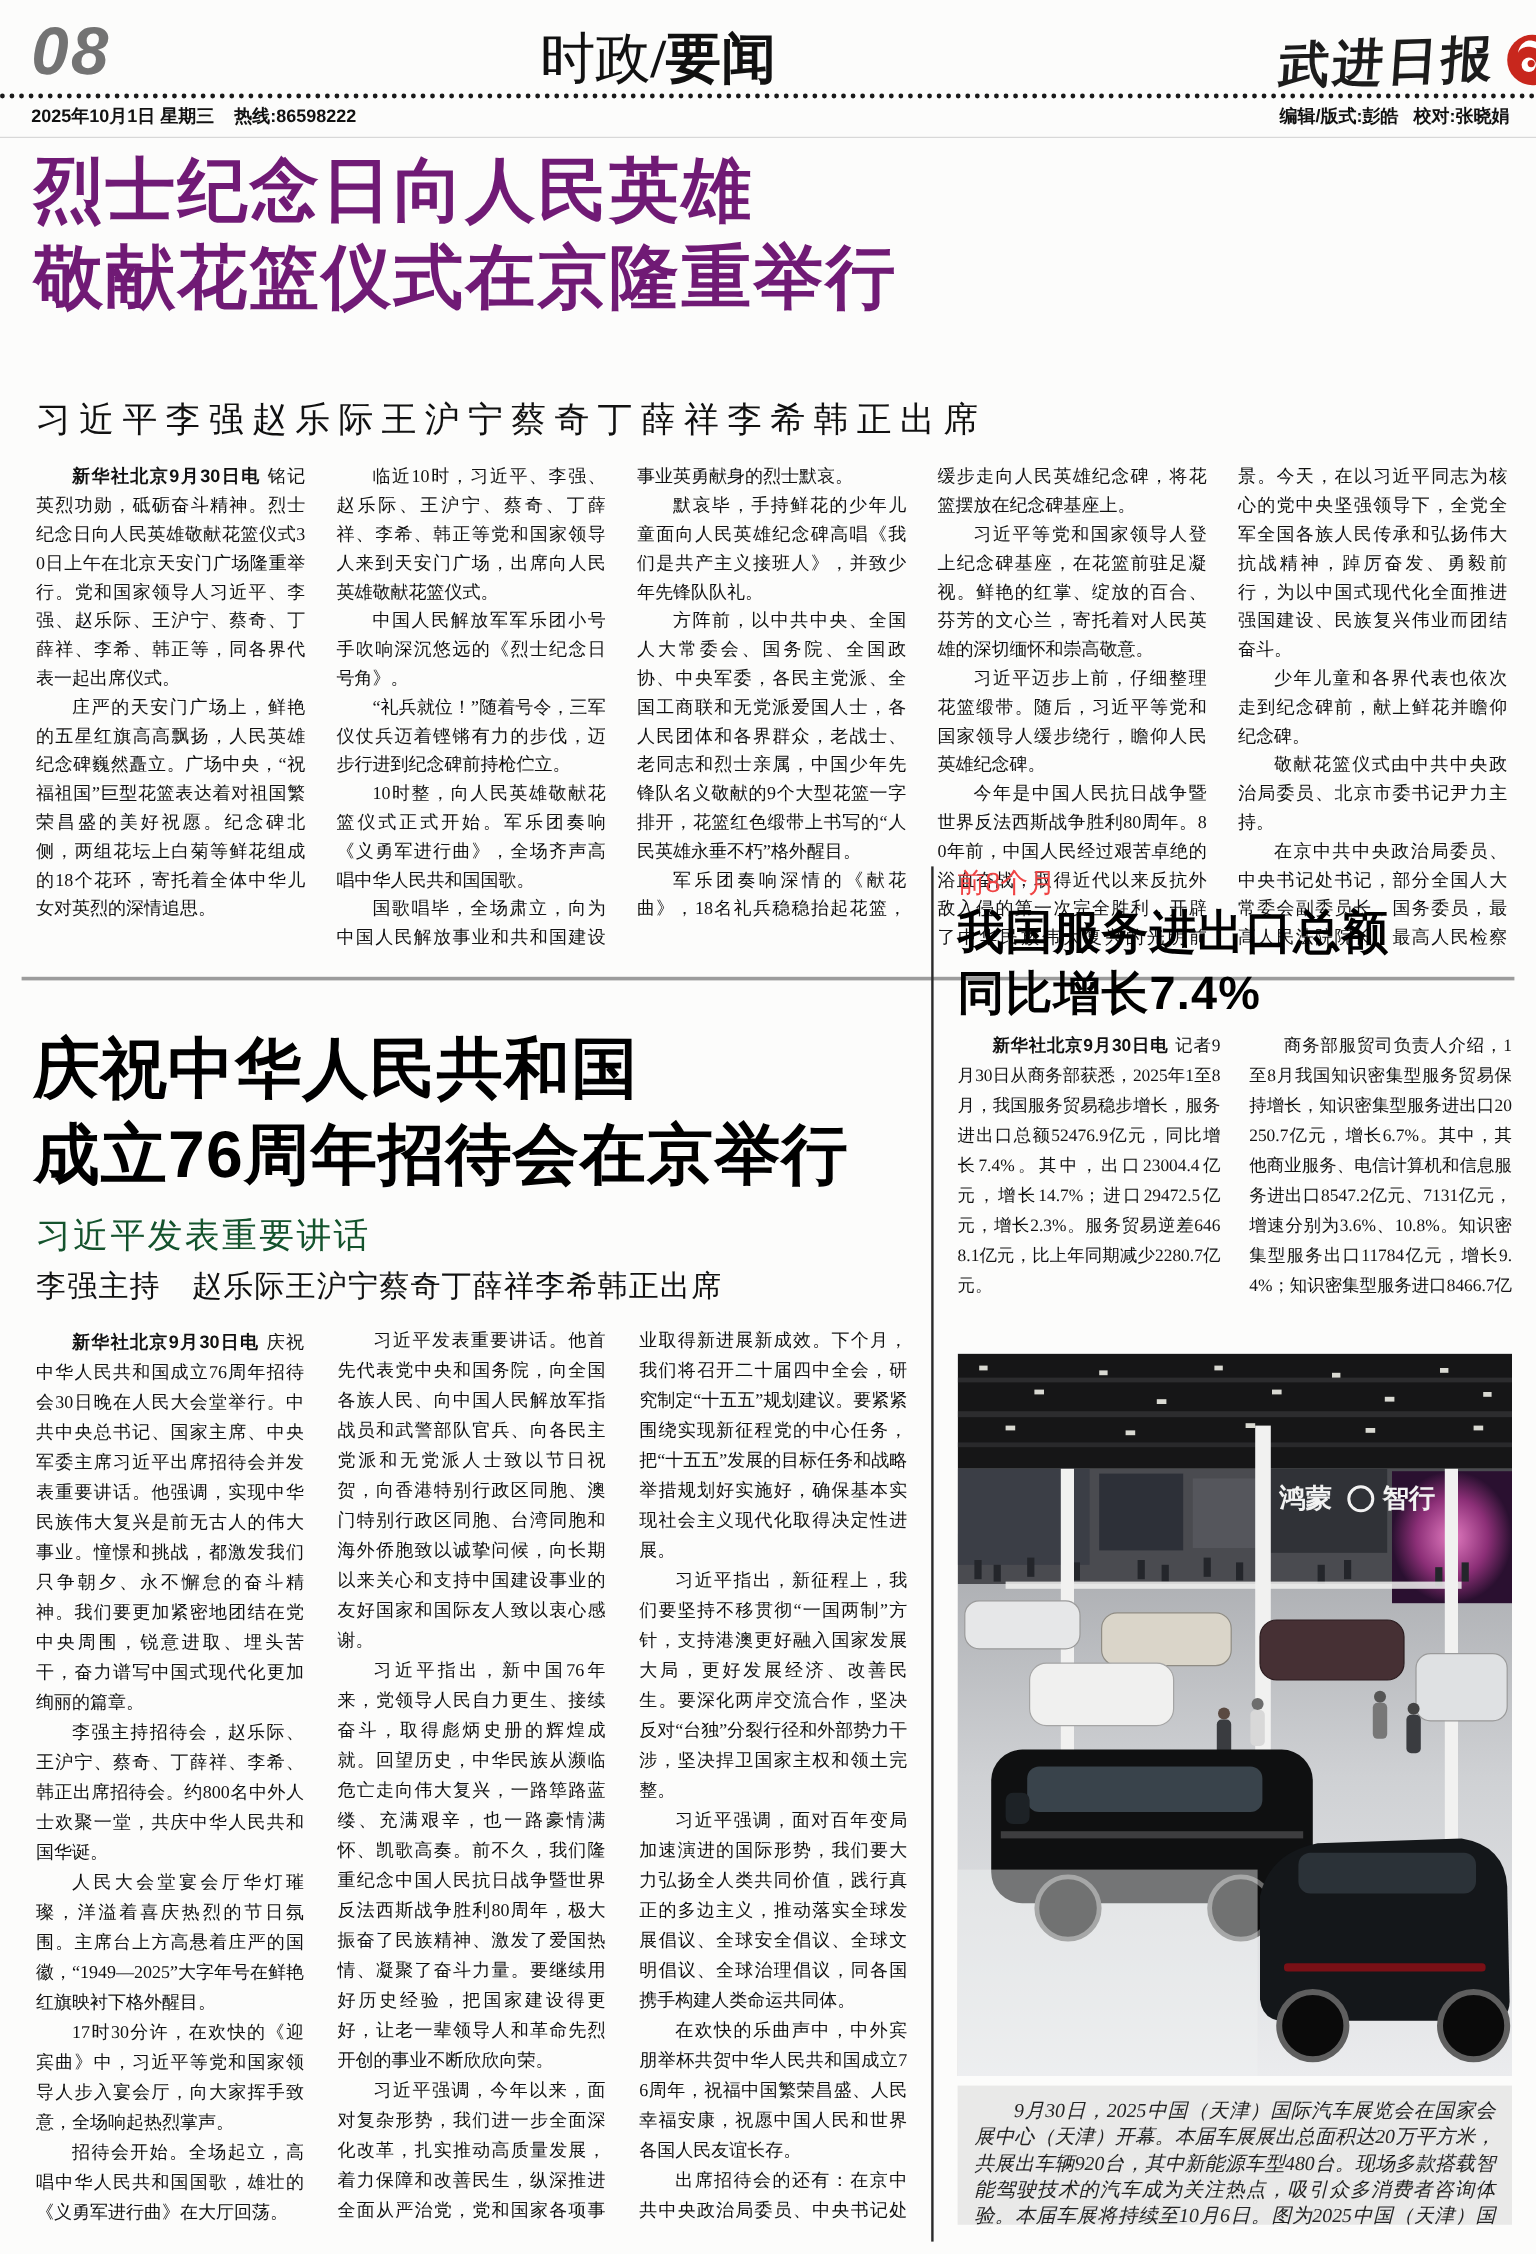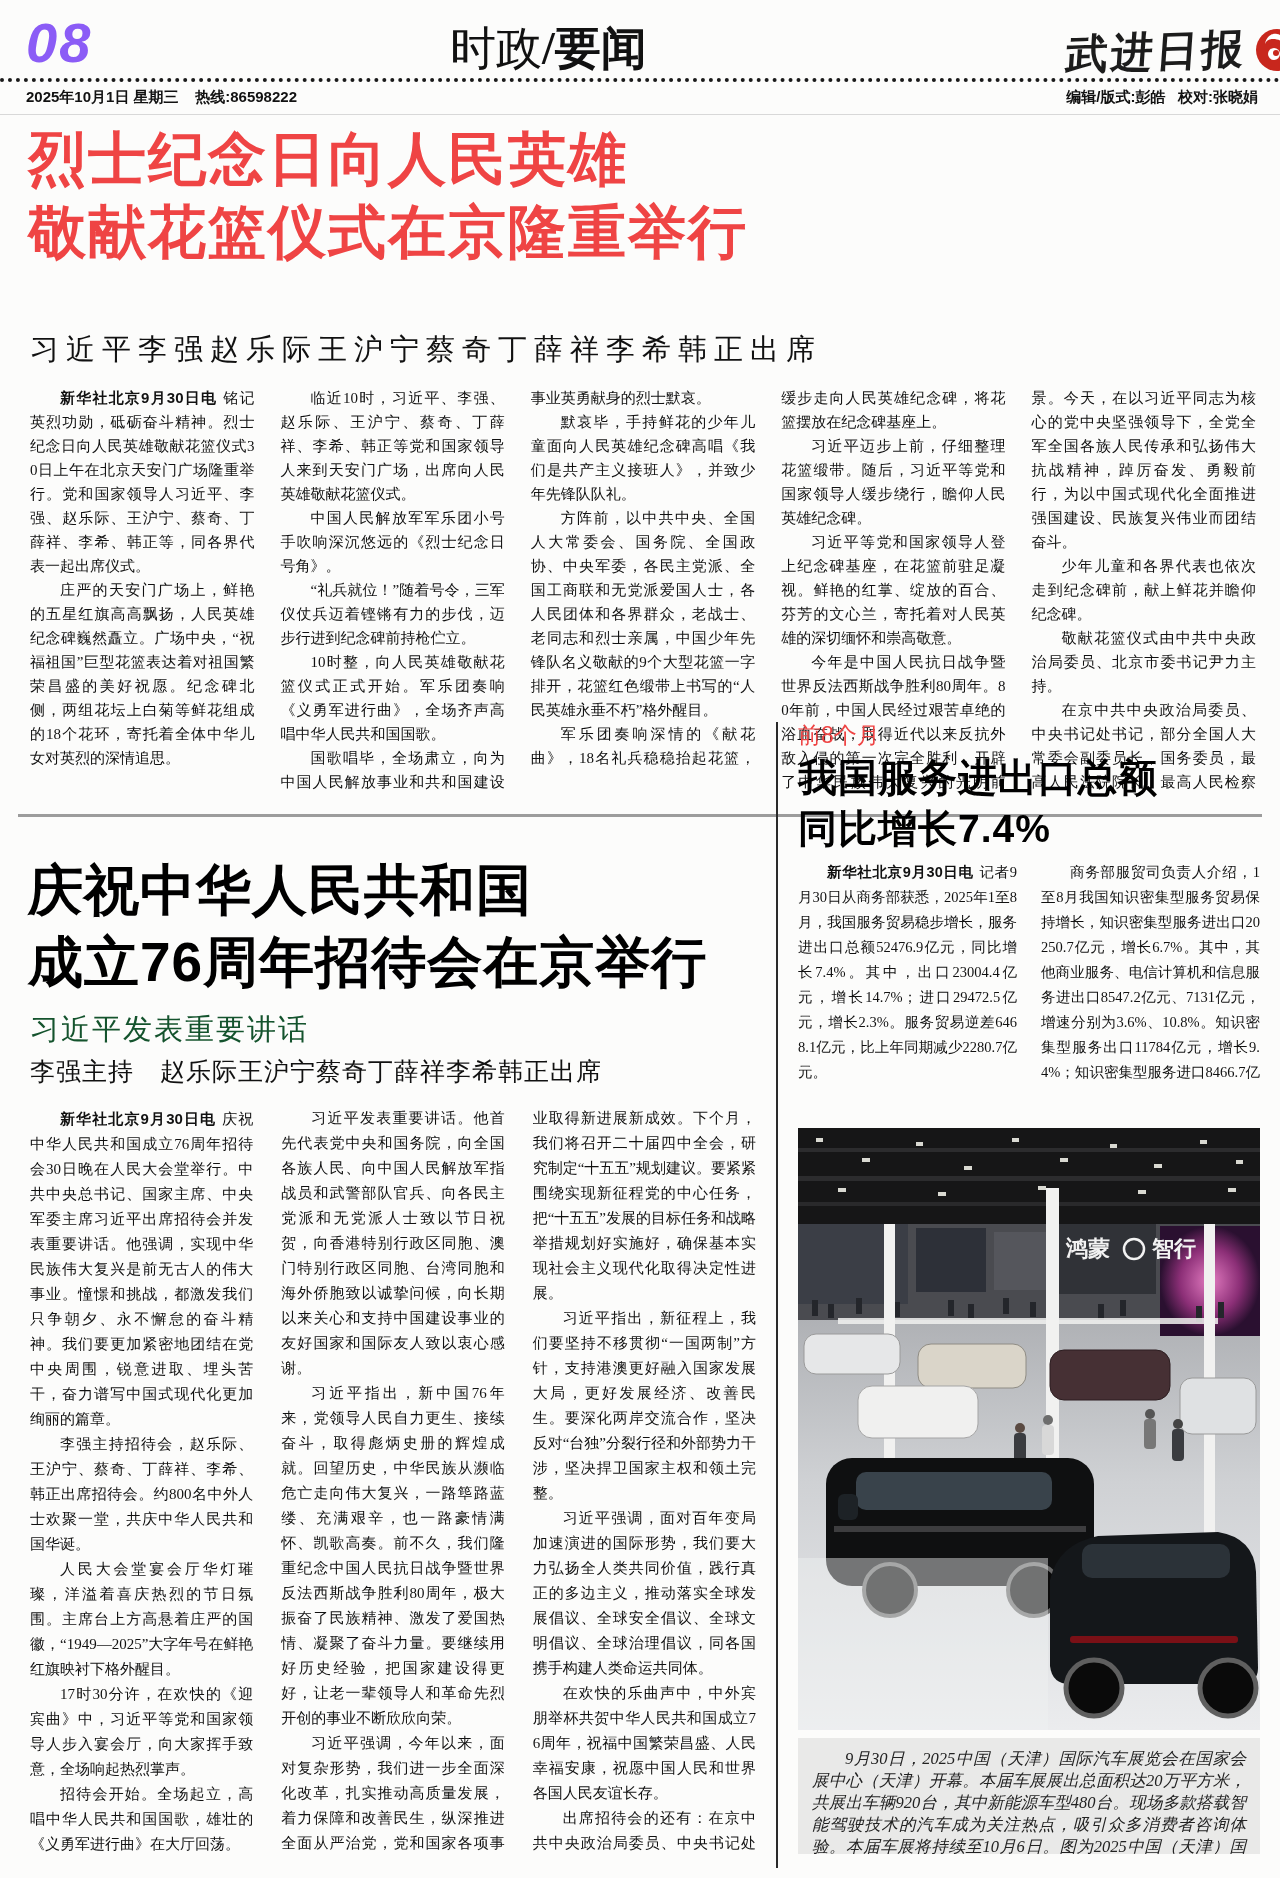--- a/index.html
+++ b/index.html
@@ -4,38 +4,38 @@
 <style>
   html,body{margin:0;padding:0;}
   body{
     width:1280px;height:1878px;position:relative;background:#fcfcfb;
     font-family:"Liberation Serif","DejaVu Serif",serif;color:#111;
     overflow:hidden;
   }
   .abs{position:absolute;}
   
   .page-num{left:26px;top:10px;font-family:"Liberation Sans",sans-serif;
-    font-style:italic;font-weight:900;font-size:56px;color:#8b5cf6;letter-spacing:2px;}
+    font-style:italic;font-weight:900;font-size:56px;color:#737373;letter-spacing:2px;}
   .section-title{left:450px;top:18px;font-family:Liberation Serif, serif;
     font-size:46px;color:#111;white-space:nowrap;}
   .section-title .light{font-weight:400;}
   .section-title .heavy{font-weight:900;}
   .masthead{left:1066px;top:24px;display:flex;align-items:center;gap:8px;}
   .masthead-text{font-family:"DejaVu Serif",serif;font-weight:700;font-size:42px;
     letter-spacing:3px;transform:skewX(-6deg) rotate(-2deg);color:#1c1c1c;white-space:nowrap;}
   .dotted-rule{left:0;top:78px;width:1280px;border-top:4px dotted #1a1a1a;height:0;}
   .meta-row{left:0;top:88px;width:1280px;height:24px;font-family:"Liberation Sans",sans-serif;
     font-size:15px;color:#111;}
   .meta-left{position:absolute;left:26px;top:0;white-space:nowrap;}
   .meta-right{position:absolute;right:22px;top:0;white-space:nowrap;}
   .meta-row b{font-weight:700;}
   .thin-rule{left:0;top:114px;width:1280px;border-top:1px solid #d8d8d8;height:0;}
   
   .a1-headline{left:28px;top:122px;width:1230px;font-family:"Liberation Sans","DejaVu Sans",sans-serif;
-    font-weight:900;font-size:58px;line-height:73px;letter-spacing:2px;color:#ef4444;}
+    font-weight:900;font-size:58px;line-height:73px;letter-spacing:2px;color:#701a75;}
   .a1-headline span{display:block;}
   .a1-subhead{left:30px;top:330px;width:1220px;font-family:"Liberation Sans",sans-serif;
     font-weight:400;font-size:29px;letter-spacing:7px;color:#111;white-space:nowrap;}
   .body-cols{text-align:justify;word-break:break-all;overflow:hidden;column-fill:auto;}
   .a1-body{left:30px;top:386px;width:1226px;height:424px;
     column-count:5;column-gap:26px;font-size:15px;line-height:24px;}
   .para{margin:0;text-indent:2em;}
   .dateline{font-family:"Liberation Sans",sans-serif;font-weight:700;margin-right:.4em;}
   .h-divider{left:18px;top:814px;width:1244px;height:3px;background:#9c9c9c;}
   
@@ -111,22 +111,22 @@
     <p class="para"><strong class="dateline">新华社北京9月30日电</strong>铭记英烈功勋，砥砺奋斗精神。烈士纪念日向人民英雄敬献花篮仪式30日上午在北京天安门广场隆重举行。党和国家领导人习近平、李强、赵乐际、王沪宁、蔡奇、丁薛祥、李希、韩正等，同各界代表一起出席仪式。</p>
     <p class="para">庄严的天安门广场上，鲜艳的五星红旗高高飘扬，人民英雄纪念碑巍然矗立。广场中央，“祝福祖国”巨型花篮表达着对祖国繁荣昌盛的美好祝愿。纪念碑北侧，两组花坛上白菊等鲜花组成的18个花环，寄托着全体中华儿女对英烈的深情追思。</p>
     <p class="para">临近10时，习近平、李强、赵乐际、王沪宁、蔡奇、丁薛祥、李希、韩正等党和国家领导人来到天安门广场，出席向人民英雄敬献花篮仪式。</p>
     <p class="para">中国人民解放军军乐团小号手吹响深沉悠远的《烈士纪念日号角》。</p>
     <p class="para">“礼兵就位！”随着号令，三军仪仗兵迈着铿锵有力的步伐，迈步行进到纪念碑前持枪伫立。</p>
     <p class="para">10时整，向人民英雄敬献花篮仪式正式开始。军乐团奏响《义勇军进行曲》，全场齐声高唱中华人民共和国国歌。</p>
     <p class="para">国歌唱毕，全场肃立，向为中国人民解放事业和共和国建设事业英勇献身的烈士默哀。</p>
     <p class="para">默哀毕，手持鲜花的少年儿童面向人民英雄纪念碑高唱《我们是共产主义接班人》，并致少年先锋队队礼。</p>
     <p class="para">方阵前，以中共中央、全国人大常委会、国务院、全国政协、中央军委，各民主党派、全国工商联和无党派爱国人士，各人民团体和各界群众，老战士、老同志和烈士亲属，中国少年先锋队名义敬献的9个大型花篮一字排开，花篮红色缎带上书写的“人民英雄永垂不朽”格外醒目。</p>
     <p class="para">军乐团奏响深情的《献花曲》，18名礼兵稳稳抬起花篮，缓步走向人民英雄纪念碑，将花篮摆放在纪念碑基座上。</p>
+    <p class="para">习近平等党和国家领导人登上纪念碑基座，在花篮前驻足凝视。鲜艳的红掌、绽放的百合、芬芳的文心兰，寄托着对人民英雄的深切缅怀和崇高敬意。</p>
     <p class="para">习近平迈步上前，仔细整理花篮缎带。随后，习近平等党和国家领导人缓步绕行，瞻仰人民英雄纪念碑。</p>
-    <p class="para">习近平等党和国家领导人登上纪念碑基座，在花篮前驻足凝视。鲜艳的红掌、绽放的百合、芬芳的文心兰，寄托着对人民英雄的深切缅怀和崇高敬意。</p>
     <p class="para">今年是中国人民抗日战争暨世界反法西斯战争胜利80周年。80年前，中国人民经过艰苦卓绝的浴血奋战，取得近代以来反抗外敌入侵的第一次完全胜利，开辟了中华民族伟大复兴的光明前景。今天，在以习近平同志为核心的党中央坚强领导下，全党全军全国各族人民传承和弘扬伟大抗战精神，踔厉奋发、勇毅前行，为以中国式现代化全面推进强国建设、民族复兴伟业而团结奋斗。</p>
     <p class="para">少年儿童和各界代表也依次走到纪念碑前，献上鲜花并瞻仰纪念碑。</p>
     <p class="para">敬献花篮仪式由中共中央政治局委员、北京市委书记尹力主持。</p>
     <p class="para">在京中共中央政治局委员、中央书记处书记，部分全国人大常委会副委员长，国务委员，最高人民法院院长，最高人民检察院检察长，部分全国政协副主席和中央军委委员出席仪式。</p>
   </div>
 
 <div class="abs h-divider"></div>
 
 <h2 class="abs a2-headline" style="margin:0">
   <span>庆祝中华人民共和国</span>

